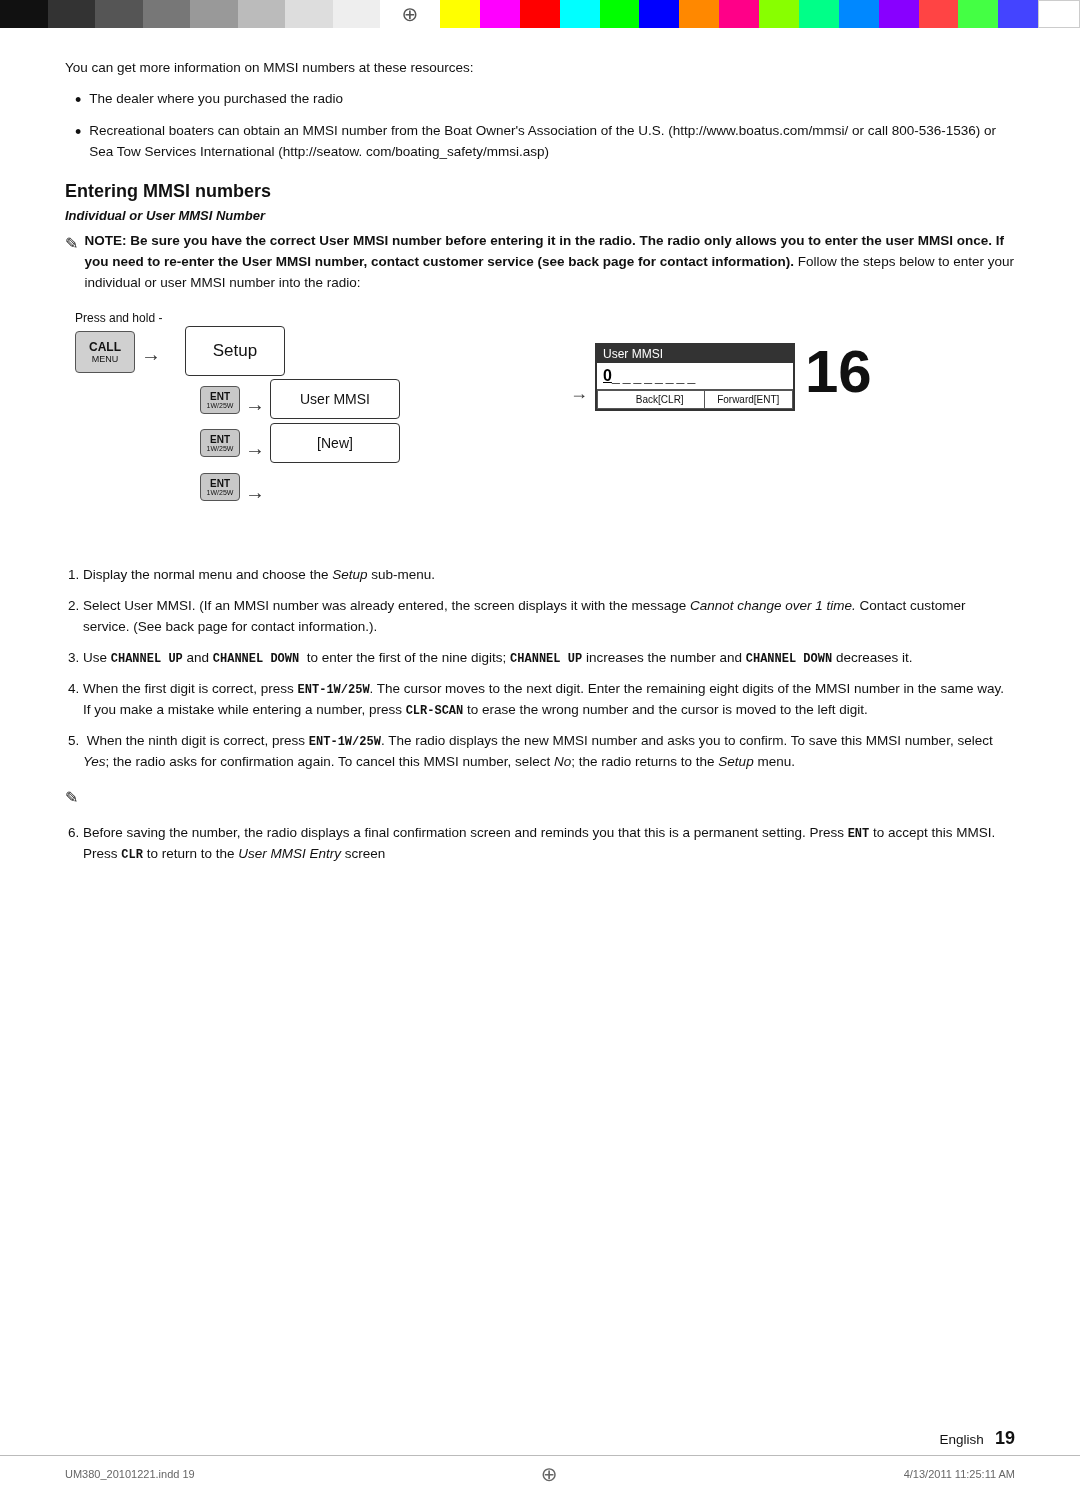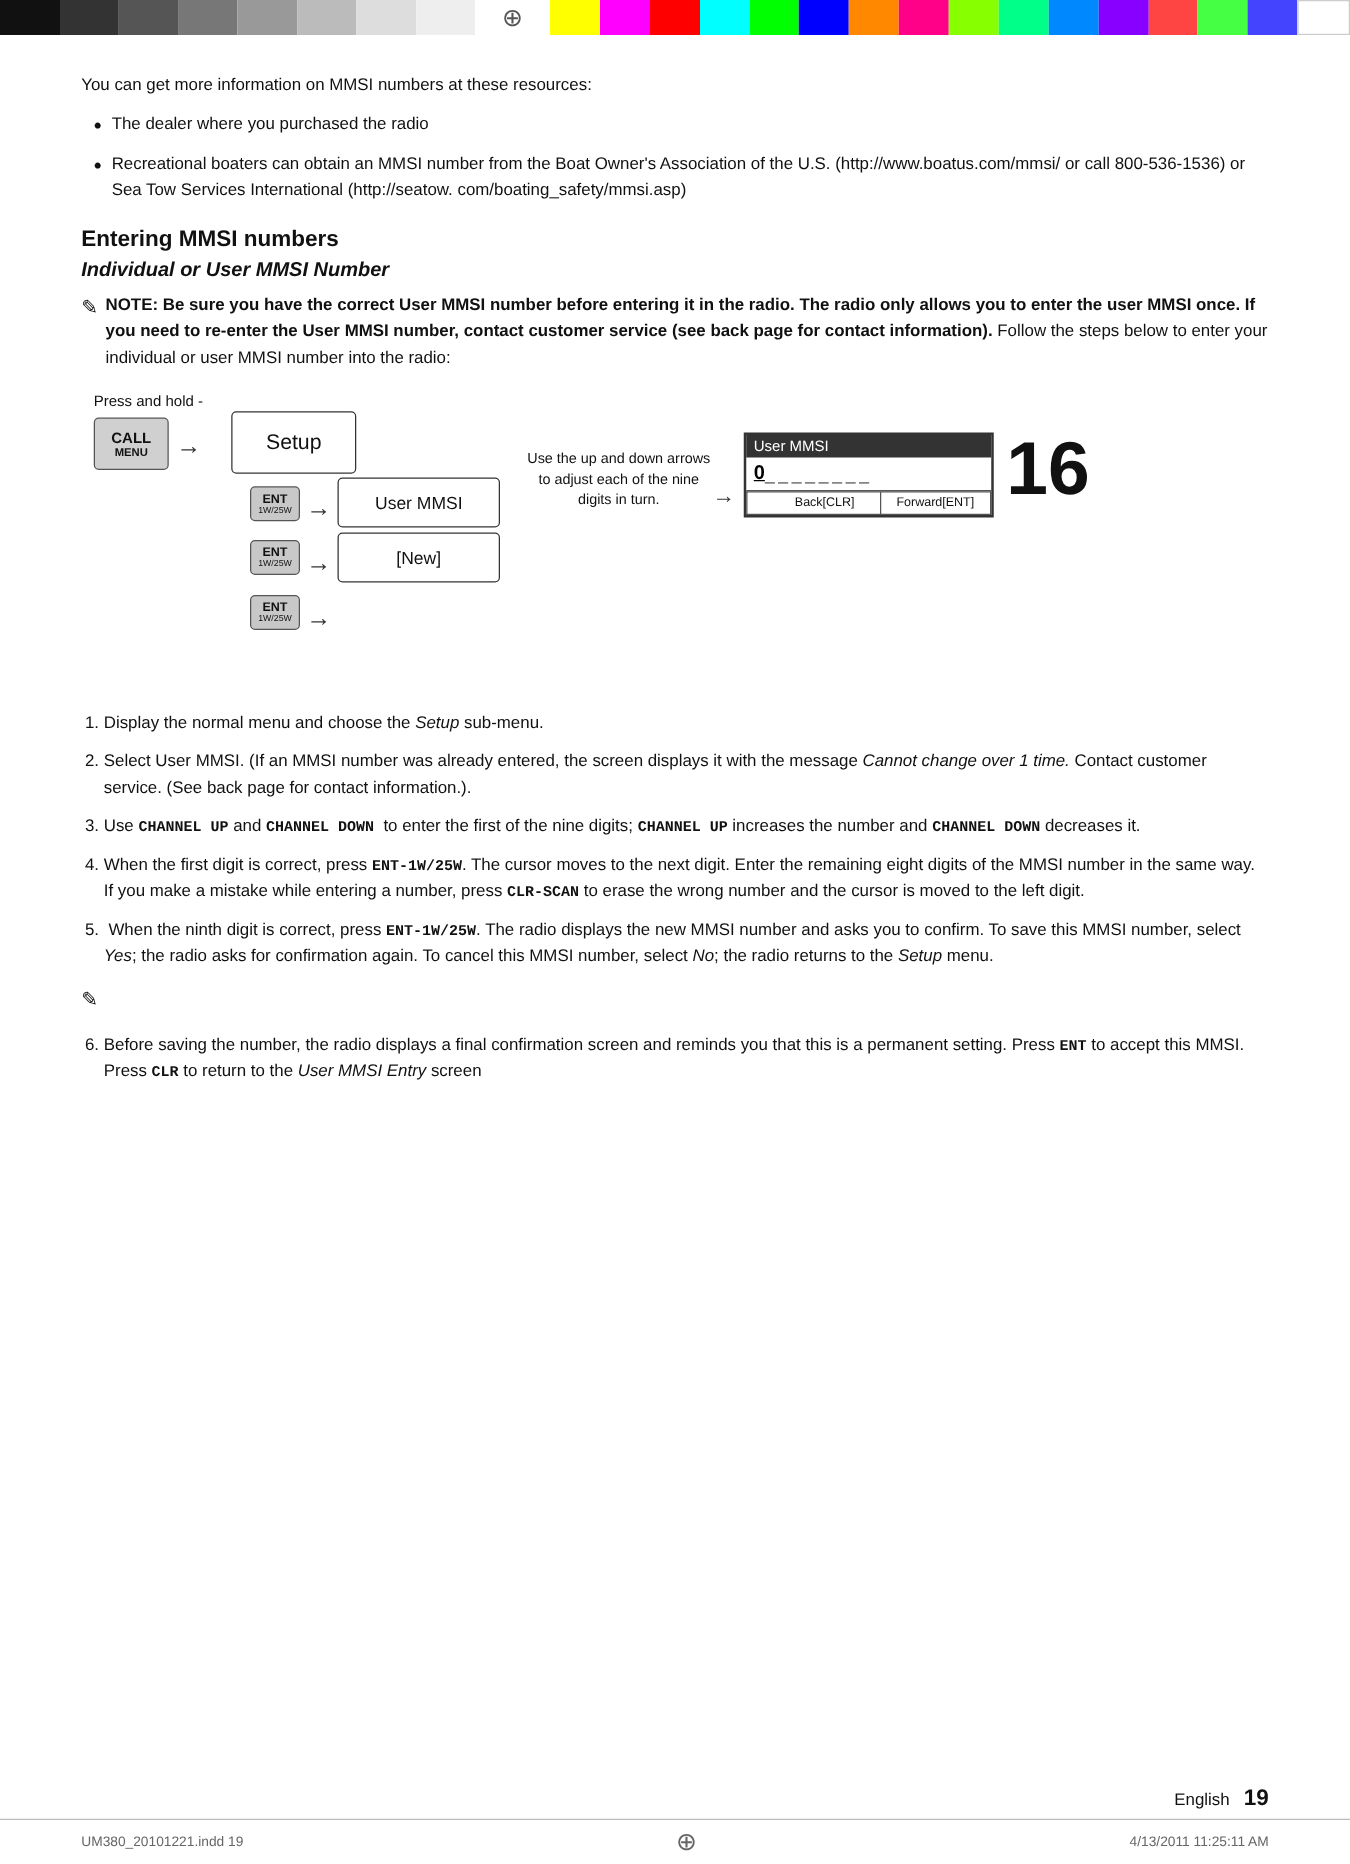--- a/index.html
+++ b/index.html
@@ -76,21 +76,21 @@
     
     .section-heading {
       font-size: 18px;
       font-weight: bold;
       margin-top: 12px;
       margin-bottom: 6px;
     }
     .subsection-heading {
       font-style: italic;
       font-weight: bold;
-      font-size: 16px;
+      font-size: 13px;
       margin-bottom: 8px;
     }
 
     
     .note-block {
       display: flex;
       align-items: flex-start;
       margin-bottom: 12px;
       margin-left: 0;
       line-height: 1.55;
@@ -142,21 +142,21 @@
       font-size: 11px;
       font-weight: bold;
       line-height: 1.2;
     }
     .call-btn .btn-main {
       font-size: 12px;
       font-weight: bold;
     }
     .call-btn .btn-sub {
       font-size: 9px;
-      font-weight: bold;
+      font-weight: normal;
     }
 
     
     .arrow-right {
       position: absolute;
       font-size: 20px;
       color: #333;
     }
 
     
@@ -401,23 +401,20 @@
 
     <div style="position:absolute; top:162px; left:135px;">
       <div class="ent-btn">
         <span class="ent-main">ENT</span>
         <span class="ent-sub">1W/25W</span>
       </div>
     </div>
 
     <span class="arrow-right" style="top:170px; left:180px;">→</span>
 
-    <div style="position:absolute; top:45px; left:350px; font-size:11.5px; text-align:center; width:160px; line-height:1.4;">
-      Use the up and down arrows<br>to adjust each of the nine<br>digits in turn.
-    </div>
 
     <span class="arrow-right" style="top:72px; left:505px; font-size:18px;">→</span>
 
     <div class="screen-box" style="top:32px; left:530px; width:200px;">
       <div class="screen-title">User MMSI</div>
       <div class="screen-input-row">
         <span class="screen-cursor">0</span>
           <span class="screen-dashes">________</span>
       </div>
       <div class="screen-buttons-row">

